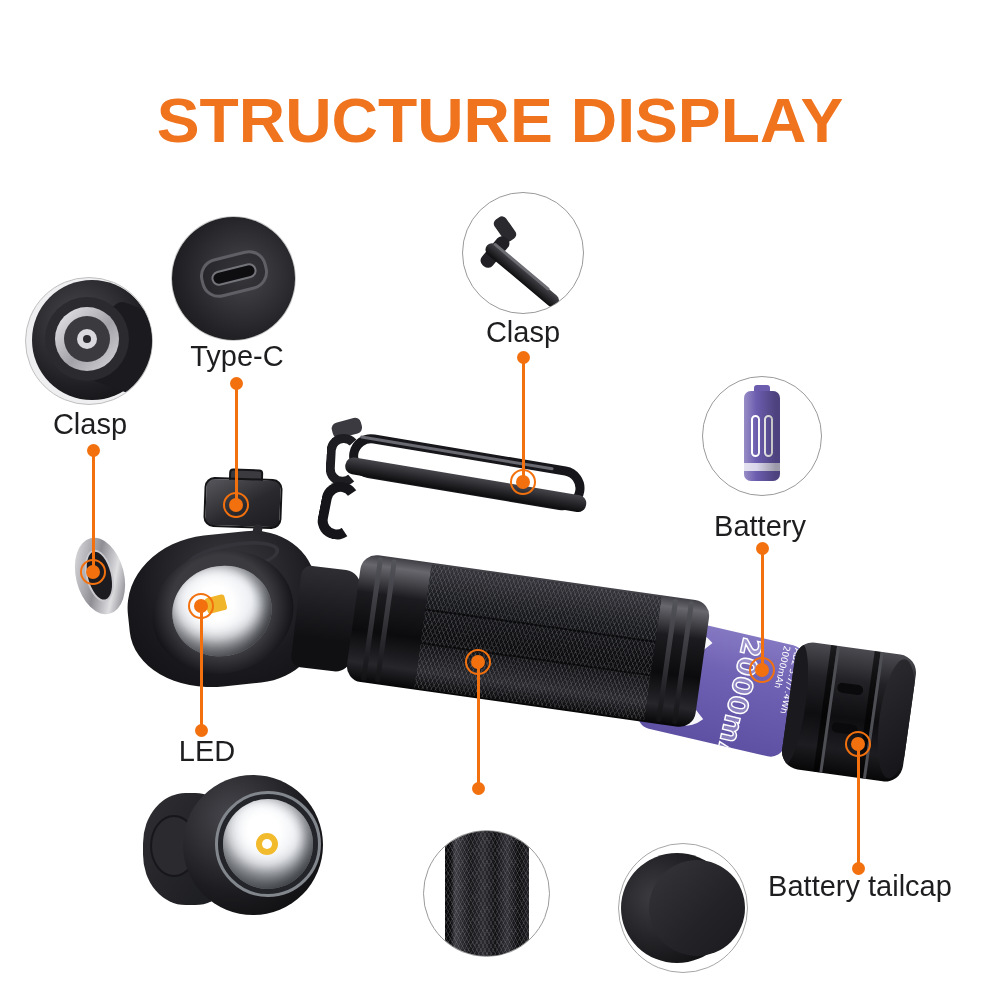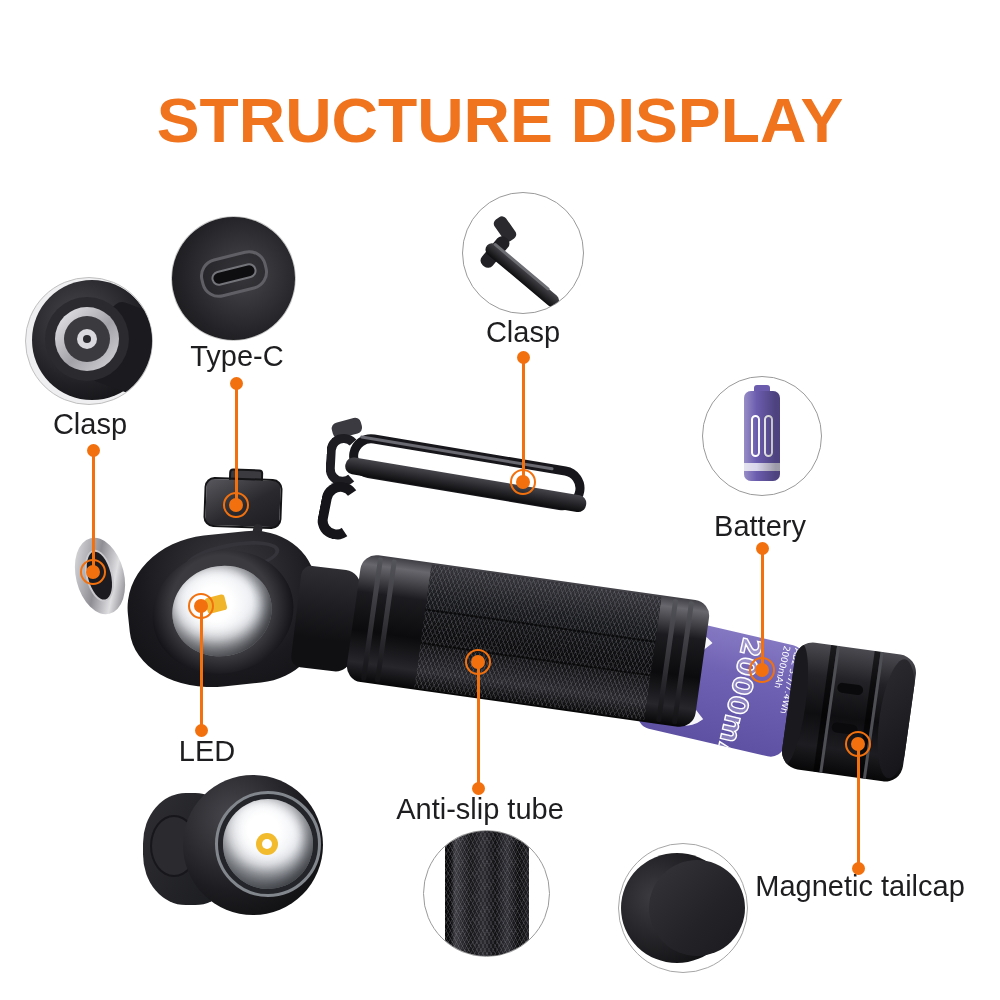--- a/index.html
+++ b/index.html
@@ -214,22 +214,21 @@
   <div class="circ" style="left:618px;top:843px;width:128px;height:128px;border-color:#a6a6a6;">
     <div class="tcap-body"></div>
     <div class="tcap-face"></div>
   </div>
 
   <div class="lbl" style="left:15px;top:409px;width:150px;">Clasp</div>
   <div class="lbl" style="left:162px;top:341px;width:150px;">Type-C</div>
   <div class="lbl" style="left:448px;top:317px;width:150px;">Clasp</div>
   <div class="lbl" style="left:685px;top:511px;width:150px;">Battery</div>
   <div class="lbl" style="left:132px;top:736px;width:150px;">LED</div>
-  <div class="lbl" style="left:370px;top:794px;width:220px;">Anti-slip tube</div>
-  <div class="lbl" style="left:745px;top:871px;width:230px;">Magnetic tailcap</div>
+  <div class="lbl" style="left:745px;top:871px;width:230px;">Battery tailcap</div>
 
   <div class="pbat">
     <div class="pbat-d"></div>
     <div class="pbat-print"></div>
     <div class="pbat-cap">2000mAh</div>
     <div class="pbat-spec"><span>AB2 3.7/7.4Wh</span> <span>2000mAh</span></div>
   </div>
 
   <div class="pbtn">
     <div class="pbtn-in"></div>

